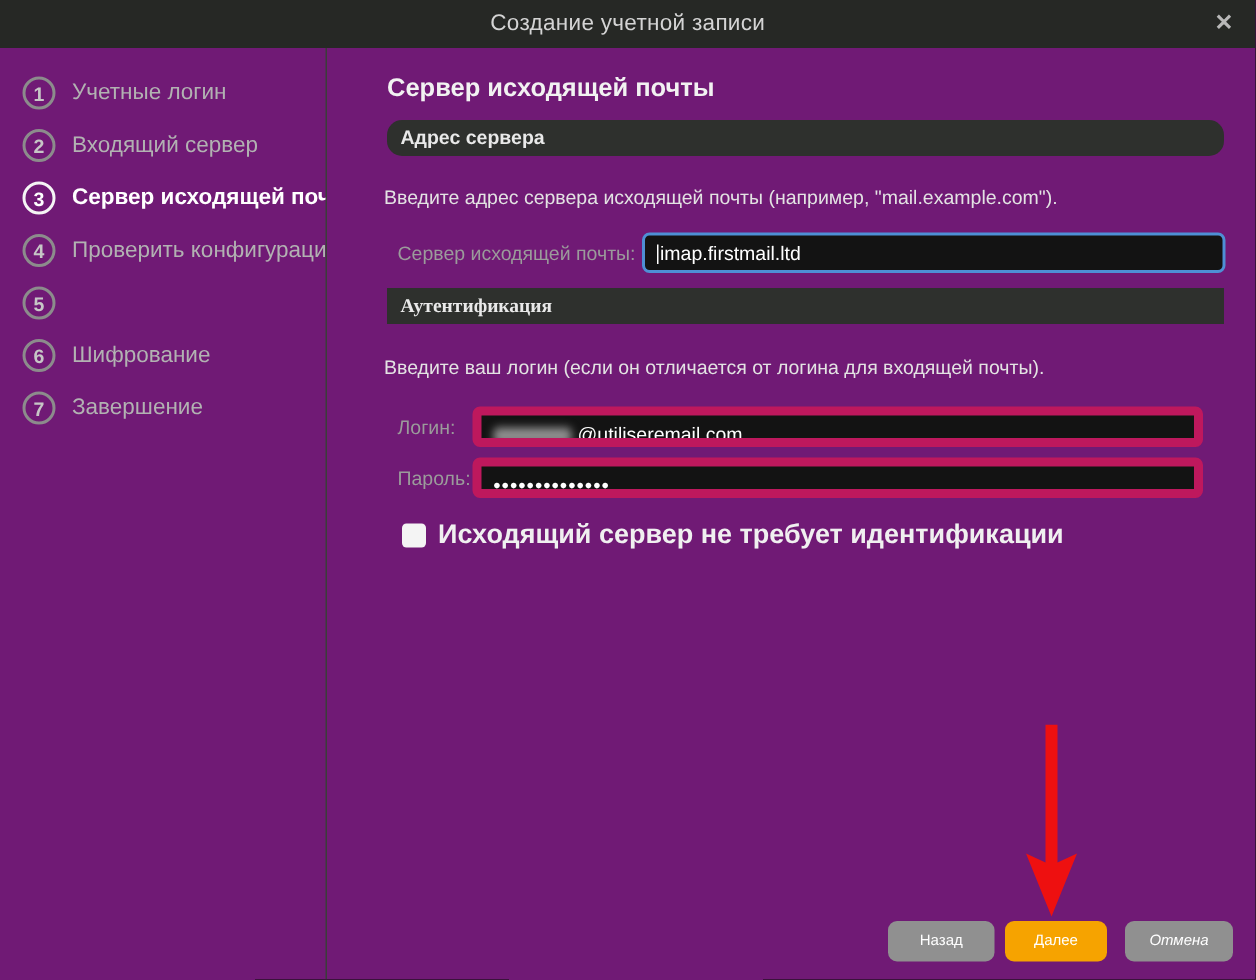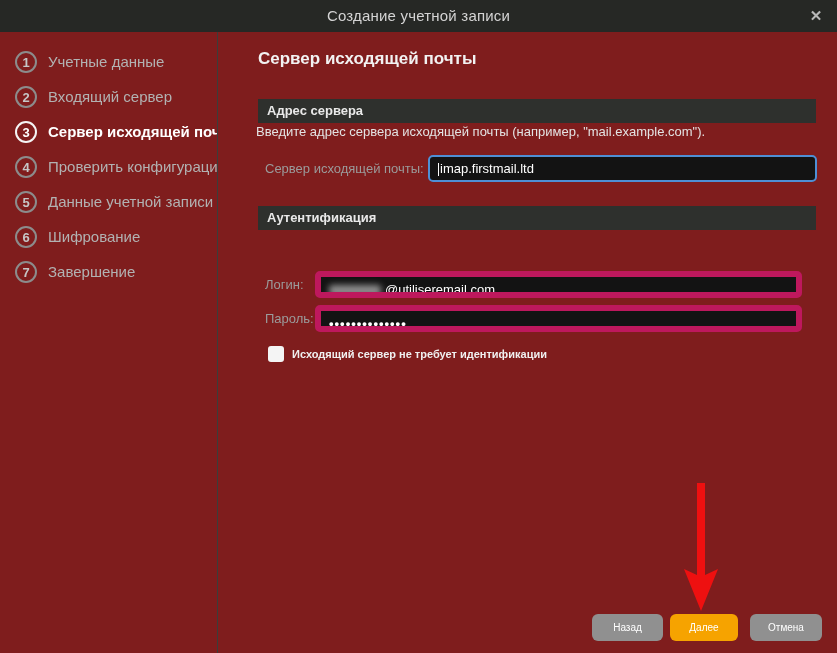--- a/index.html
+++ b/index.html
@@ -1,19 +1,19 @@
 <!DOCTYPE html>
 <html><head>
 <meta charset="utf-8">
 <style>
   * { margin:0; padding:0; box-sizing:border-box; }
   html,body { background:#111; }
   .window {
     position:relative; width:837px; height:653px; overflow:hidden;
-    background:#7f1d1d; font-family:"Liberation Sans", sans-serif;
+    background:#701a75; font-family:"Liberation Sans", sans-serif;
     color:#e6e6e6;
   }
   
   .titlebar {
     position:absolute; left:0; top:0; width:837px; height:32px;
     background:#262825;
   }
   .titlebar .title {
     position:absolute; left:0; right:0; top:7px; text-align:center;
     font-size:15px; color:#d4d4d4; letter-spacing:.2px;
@@ -45,22 +45,22 @@
   .main { position:absolute; left:219px; top:32px; right:0; bottom:0; }
   .page-title {
     position:absolute; left:39px; top:17px; font-size:17px; font-weight:bold;
     color:#f2f2f2;
   }
   .section-bar {
     position:absolute; left:39px; width:558px; height:24px; background:#2e302d;
     font-size:13px; font-weight:bold; color:#e9e9e9; line-height:24px;
     padding-left:9px;
   }
-  .bar-address { top:67px; }
-  .bar-auth   { top:174px; }
+  .bar-address { top:48px;border-radius:10px; }
+  .bar-auth   { top:160px;font-family:Liberation Serif, serif; }
   .desc { position:absolute; left:37px; font-size:13px; color:#e3e3e3; }
   .desc-address { top:92px; }
   .desc-auth    { top:205px; }
   .field-label {
     position:absolute; left:46px; font-size:13px; color:#9b9b9b; line-height:27px;
   }
   .input {
     position:absolute; height:27px; background:#131313;
     border:6px solid #be185d; border-radius:5px; color:#ffffff;
     font-size:13px; line-height:25px; padding:0 8px; overflow:hidden;
@@ -77,64 +77,63 @@
   .login-input  { left:96px;  top:239px; width:487px; }
   .pass-input   { left:96px;  top:273px; width:487px; letter-spacing:1px; font-weight:bold; }
   .label-server { top:123px;text-align:center; }
   .label-login  { top:239px; }
   .label-pass   { top:273px; }
   .checkbox-row { position:absolute; left:49px; top:314px; display:flex; align-items:center; }
   .checkbox {
     width:16px; height:16px; background:#f4f4f4; border-radius:3px; margin-right:8px;
     cursor:pointer;
   }
-  .checkbox-label { font-size:11px; font-weight:bold; color:#f0f0f0; }
+  .checkbox-label { font-size:18px; font-weight:bold; color:#f0f0f0; }
   
   .btn {
     position:absolute; top:582px; height:27px; border:none; border-radius:6px;
     background:#909090; color:#ffffff; font-size:10px;
     font-family:"Liberation Sans", sans-serif; cursor:pointer;
   }
   .btn-back   { left:373px; width:71px; }
   .btn-next   { left:451px; width:68px; background:#f6a300; }
-  .btn-cancel { left:531px; width:72px; }
+  .btn-cancel { left:531px; width:72px;font-style:italic; }
   
   .arrow { position:absolute; left:680px; top:483px; width:42px; height:129px; }
 </style>
 </head>
 <body>
 
 <div class="window">
 
   <div class="titlebar">
     <div class="title">Создание учетной записи</div>
     <div class="close-btn">✕</div>
   </div>
 
   <div class="sidebar">
     <div class="steps">
       <div class="step">
         <span class="circle">1</span>
-        <span class="step-label">Учетные данные</span>
+        <span class="step-label">Учетные логин</span>
       </div>
       <div class="step">
         <span class="circle">2</span>
         <span class="step-label">Входящий сервер</span>
       </div>
       <div class="step active">
         <span class="circle">3</span>
         <span class="step-label">Сервер исходящей почты</span>
       </div>
       <div class="step">
         <span class="circle">4</span>
         <span class="step-label">Проверить конфигурацию</span>
       </div>
       <div class="step">
         <span class="circle">5</span>
-        <span class="step-label">Данные учетной записи</span>
       </div>
       <div class="step">
         <span class="circle">6</span>
         <span class="step-label">Шифрование</span>
       </div>
       <div class="step">
         <span class="circle">7</span>
         <span class="step-label">Завершение</span>
       </div>
     </div>
@@ -142,20 +141,21 @@
 
   <div class="main">
     <div class="page-title">Сервер исходящей почты</div>
 
     <div class="section-bar bar-address">Адрес сервера</div>
     <div class="desc desc-address">Введите адрес сервера исходящей почты (например, "mail.example.com").</div>
     <div class="field-label label-server">Сервер исходящей почты:</div>
     <div class="input focused server-input"><span class="caret"></span><span>imap.firstmail.ltd</span></div>
 
     <div class="section-bar bar-auth">Аутентификация</div>
+    <div class="desc desc-auth">Введите ваш логин (если он отличается от логина для входящей почты).</div>
 
     <div class="field-label label-login">Логин:</div>
     <div class="input login-input"><span class="redacted"></span><span>@utiliseremail.com</span></div>
 
     <div class="field-label label-pass">Пароль:</div>
     <div class="input pass-input">••••••••••••••</div>
 
     <div class="checkbox-row">
       <div class="checkbox"></div>
       <div class="checkbox-label">Исходящий сервер не требует идентификации</div>

